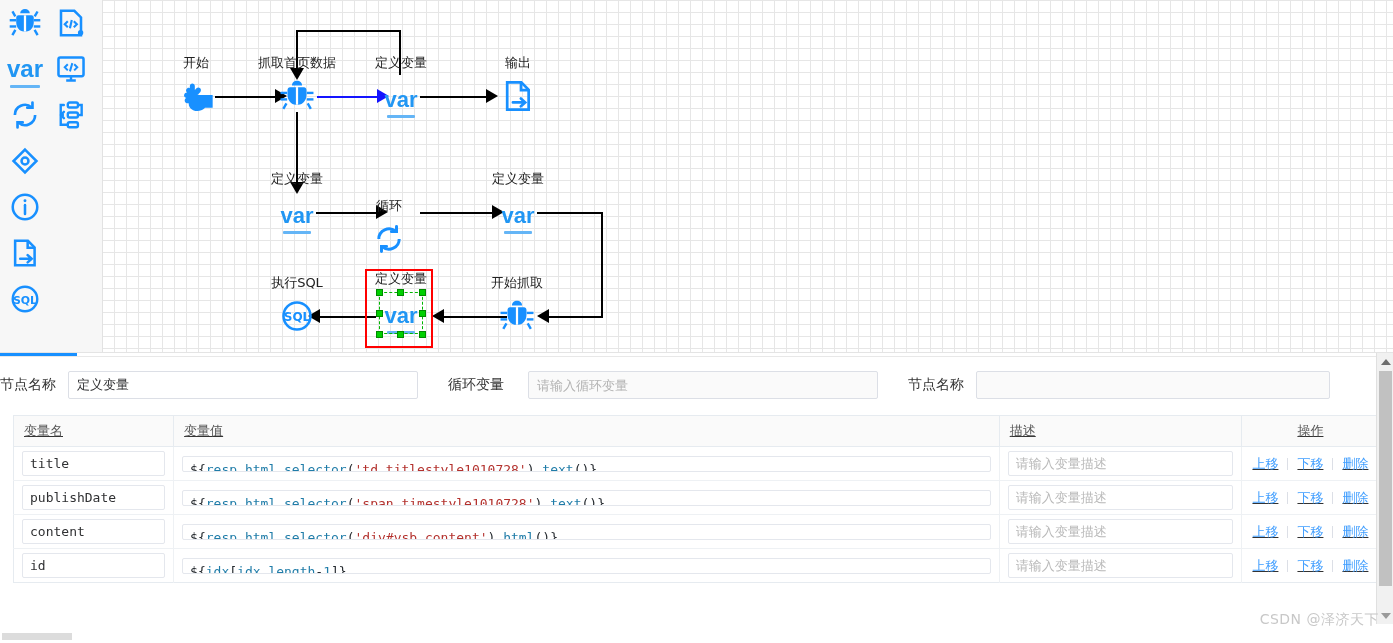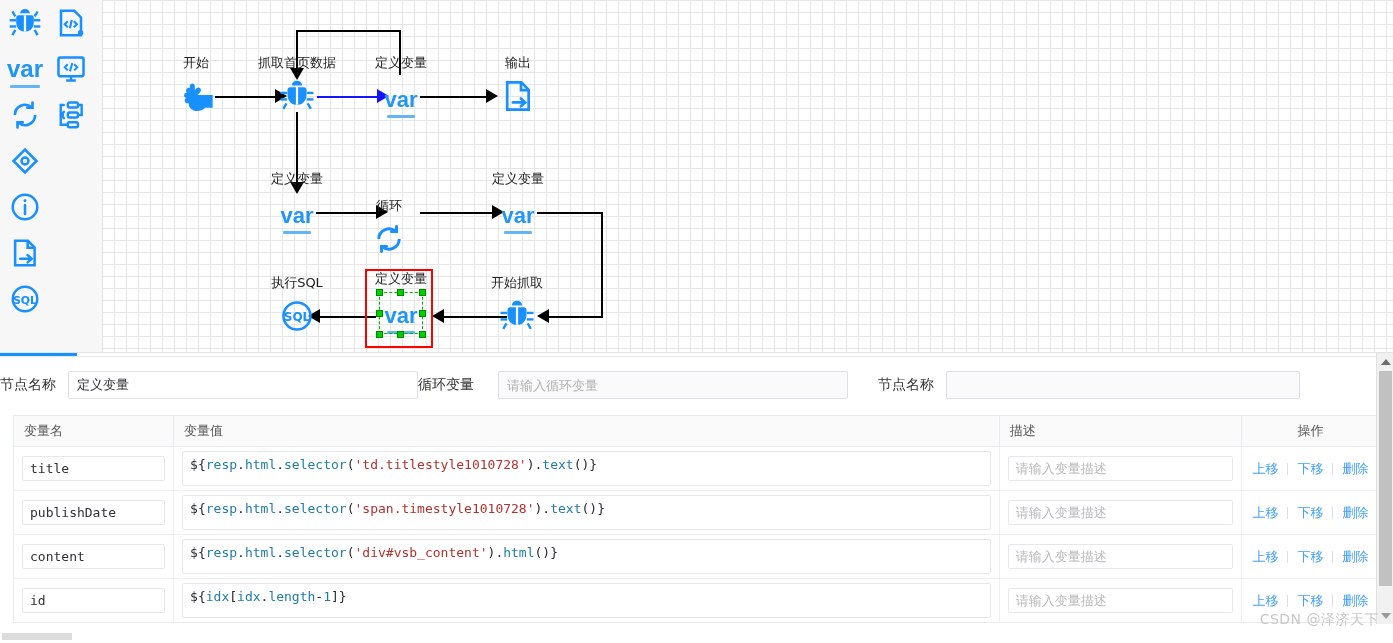--- a/index.html
+++ b/index.html
@@ -95,41 +95,42 @@
     background:#fff;outline:none;
     font-family:"DejaVu Sans","Liberation Sans",sans-serif;
   }
   .txt::placeholder{color:#b3b3b3;}
 
   
   #vtable{
     position:absolute;left:13px;top:62px;width:1367px;
     border:1px solid #e6ebf0;border-collapse:collapse;table-layout:fixed;
     background:#fff;
+    text-decoration:underline;
   }
   #vtable th{
     background:#fafafa;border-bottom:1px solid #e6ebf0;border-right:1px solid #e6ebf0;
     text-align:left;font-weight:normal;color:#555;font-size:13px;
     padding:6px 10px;height:25px;box-sizing:border-box;
     font-family:"DejaVu Sans","Liberation Sans",sans-serif;
   }
   #vtable td{
     border-bottom:1px solid #eef1f4;border-right:1px solid #eef1f4;
     padding:4px 8px;height:29px;box-sizing:border-box;vertical-align:middle;
   }
   #vtable tr:last-child td{border-bottom:none;}
   #vtable th:last-child,#vtable td:last-child{border-right:none;}
   .cell-input{
     width:100%;box-sizing:border-box;height:25px;border:1px solid #e4e7ed;
     border-radius:2px;padding:0 7px;font-size:13px;color:#303133;background:#fff;
     outline:none;font-family:"DejaVu Sans Mono","Liberation Mono",monospace;
   }
   .cell-input::placeholder{color:#b9b9b9;font-family:"DejaVu Sans","Liberation Sans",sans-serif;}
   .code-cell{
-    height:35px;border:1px solid #e4e7ed;border-radius:2px;
+    height:16px;border:1px solid #e4e7ed;border-radius:2px;
     padding:2px 7px;box-sizing:border-box;background:#fff;
     font-family:"DejaVu Sans Mono","Liberation Mono",monospace;font-size:13px;
     white-space:nowrap;overflow:hidden;line-height:21px;
   }
   .tk-ident{color:#1f7ca8;}
   .tk-str{color:#b3312d;}
   .tk-punc{color:#24292e;}
   .tk-num{color:#1f7ca8;}
   .ops{white-space:nowrap;text-align:center;}
   .op-link{color:#409eff;cursor:pointer;font-size:13px;text-decoration:none;
@@ -387,21 +388,21 @@
   </div>
 </div>
 
 <div id="panel">
   <div id="panel-divider"></div>
   <div id="tab-indicator"></div>
 
   <div id="form-row">
     <span class="form-label" style="">节点名称</span>
     <input class="txt" style="margin-left: 12px; width: 350px;" value="定义变量">
-    <span class="form-label" style="">循环变量</span>
+    <span class="form-label" style="margin-left:30px;">循环变量</span>
     <input class="txt" style="margin-left: 24px; width: 350px; background: rgb(250, 250, 250);" placeholder="请输入循环变量">
     <span class="form-label" style="margin-left:30px;">节点名称</span>
     <input class="txt" style="margin-left: 12px; width: 354px; background: rgb(250, 250, 250);" placeholder="">
   </div>
 
   <table id="vtable">
     <colgroup>
       <col style="width:160px">
         <col style="width:825px">
         <col style="width:242px">

